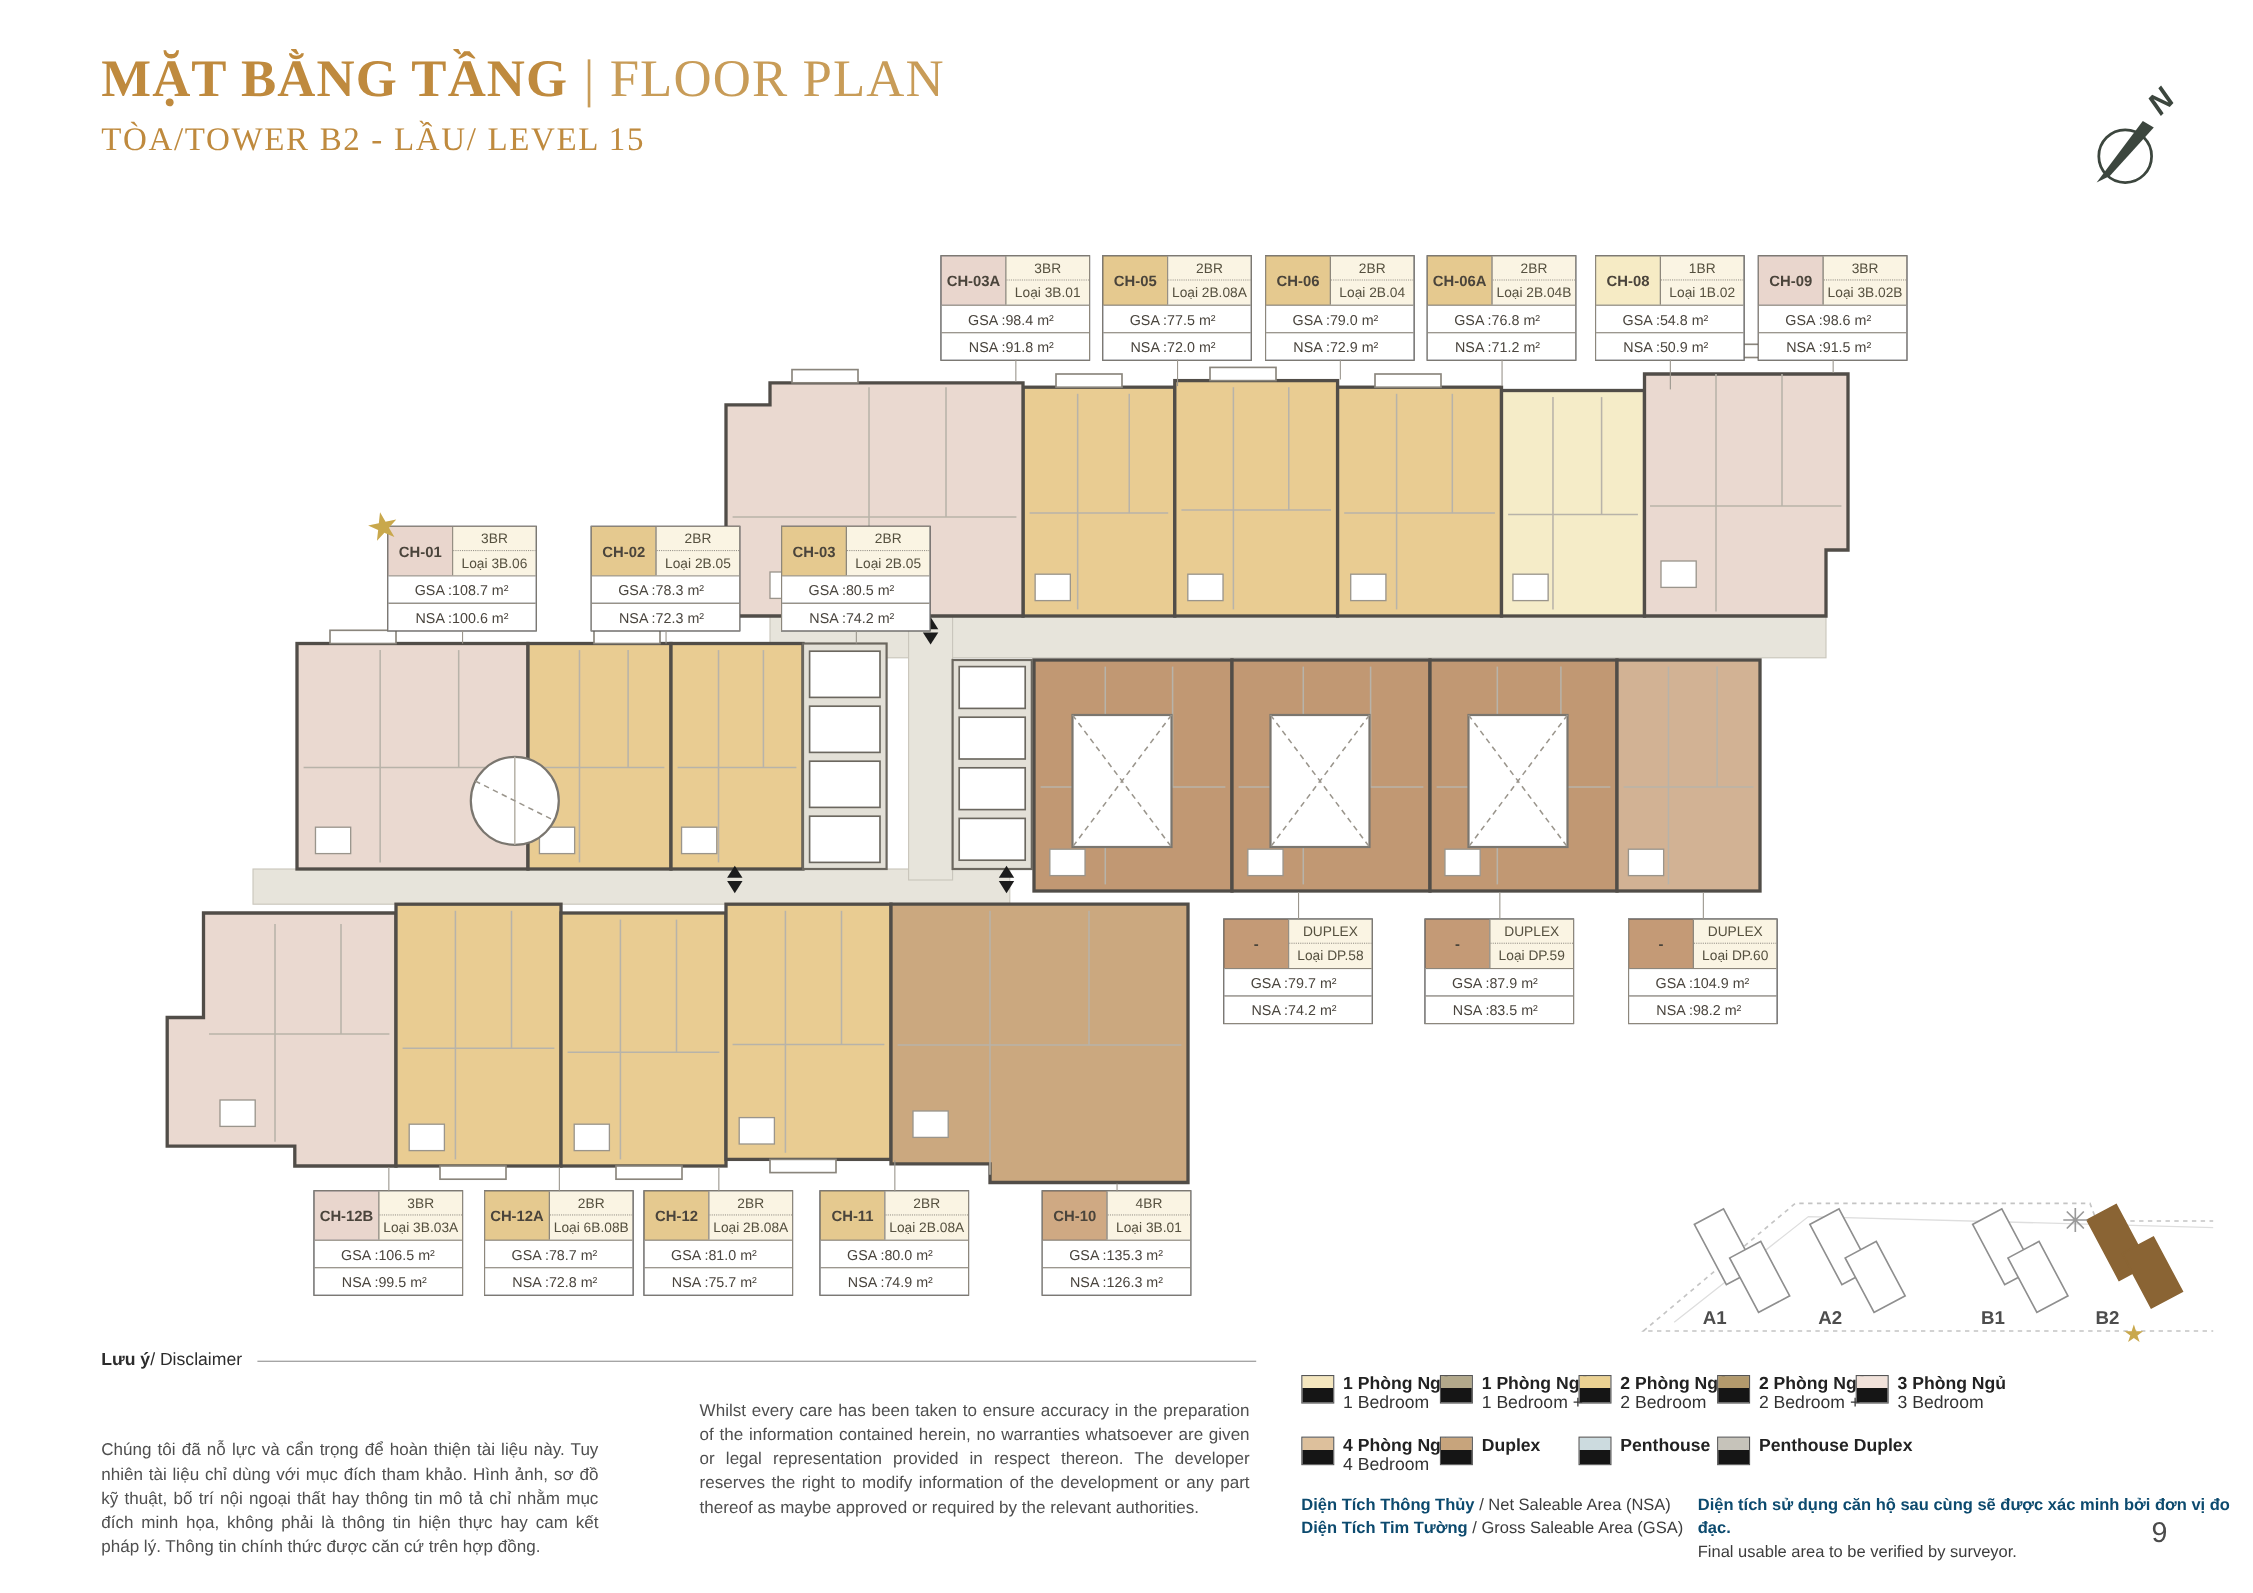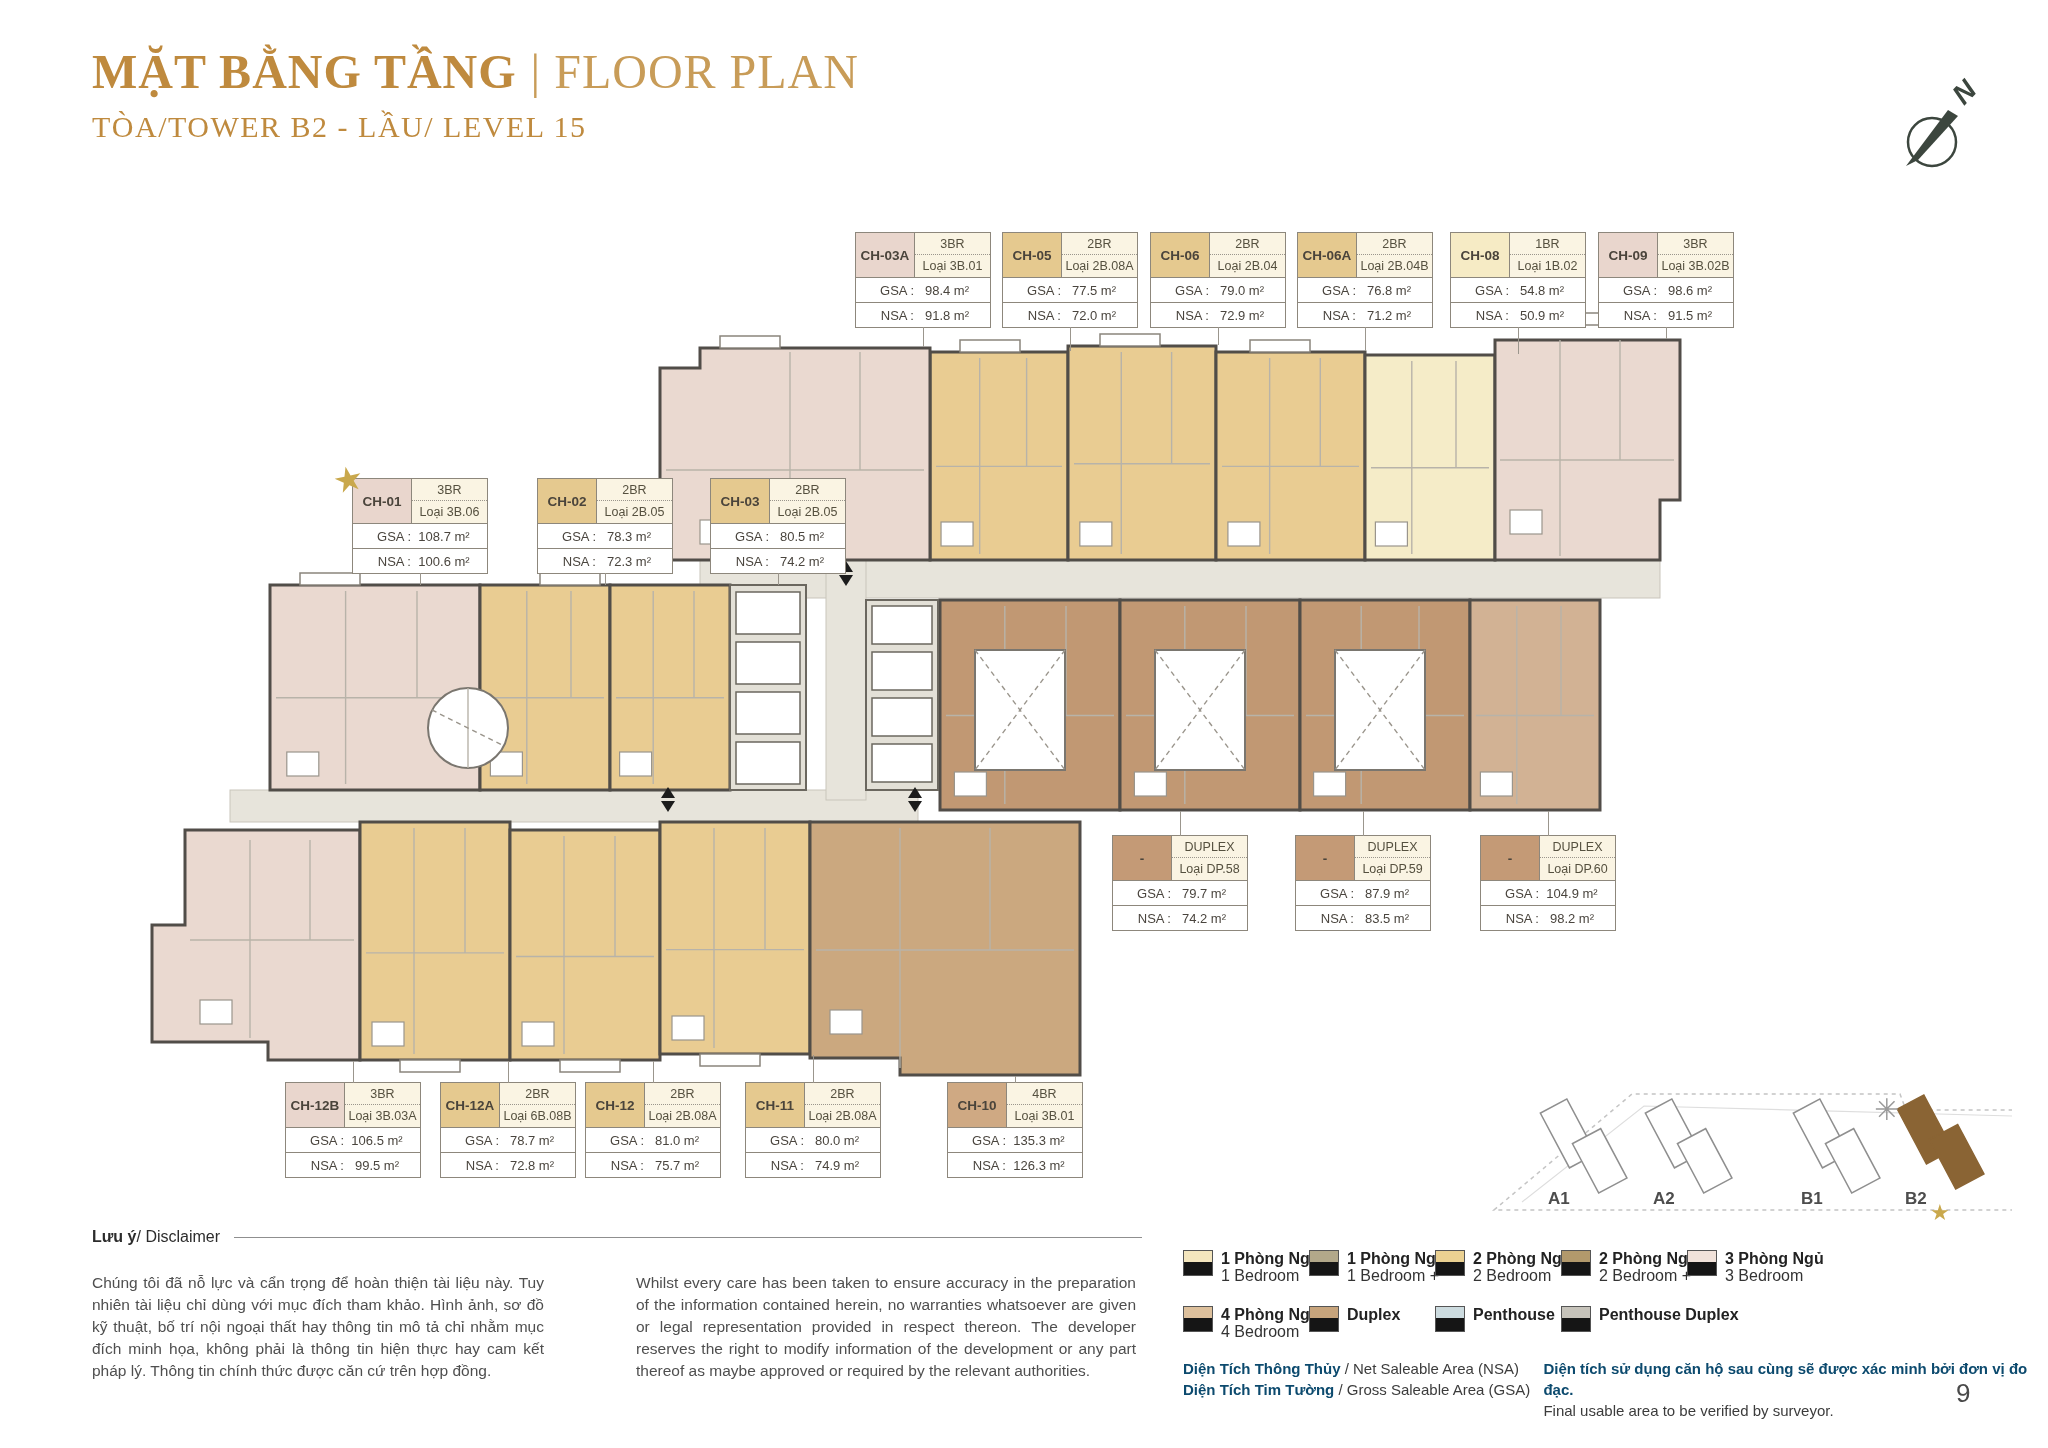--- a/index.html
+++ b/index.html
@@ -33,32 +33,32 @@
   .card{position:absolute;width:136px;background:#0f172a;border:1px solid #8d877c;box-sizing:border-box;font-size:13px;}
   .card-head{display:flex;height:44px;}
   .card-id{flex:0 0 58px;display:flex;align-items:center;justify-content:center;font-weight:bold;font-size:13.5px;color:#4a443b;}
   .hd-pink{background:var(--card-pink);} .hd-gold{background:var(--card-gold);} .hd-cream{background:var(--card-cream);}
   .hd-brown{background:var(--card-brown);} .hd-tan{background:var(--card-tan);}
   .card-type{flex:1;background:var(--card-head-right);border-left:1px solid #8d877c;display:flex;flex-direction:column;}
   .card-br{height:21px;display:flex;align-items:center;justify-content:center;border-bottom:1px dotted #9a958c;color:#55503f;font-size:12.5px;}
   .card-loai{height:21px;display:flex;align-items:center;justify-content:center;color:#55503f;font-size:12.5px;}
   .card-row{display:flex;height:24px;align-items:center;border-top:1px solid #8d877c;background:#fff;color:#4a453e;}
   .card-row .k{flex:0 0 58px;text-align:right;}
-  .card-row .v{flex:1;text-align:center;padding-right:10px;}
+  .card-row .v{flex:1;text-align:left;padding-right:10px;}
   .card-star{position:absolute;left:-20px;top:-20px;font-size:34px;color:var(--star-gold);transform:rotate(-12deg);}
   .lead{position:absolute;left:50%;width:1px;background:#9b968d;}
   .lead.down{top:100%;} .lead.up{bottom:100%;}
   
   #disclaimer{position:absolute;left:92px;top:1228px;width:1050px;}
   .sec-title{display:flex;align-items:center;font-size:16px;color:#2c2c2c;}
   .sec-title .b{font-weight:bold;}
   .sec-title .rule{flex:1;height:1px;background:#8f8f8f;margin-left:14px;}
   #disc-cols{display:flex;margin-top:26px;}
   .disc-p{font-size:15.5px;line-height:22px;color:#4f4f4f;text-align:justify;}
-  #disc-vn{width:452px;margin-right:92px;}
+  #disc-vn{width:452px;margin-right:92px;margin-top:36px;}
   #disc-en{width:500px;}
   
   #legend{position:absolute;left:1183px;top:1228px;width:822px;}
   #legend-items{position:relative;margin-top:22px;height:110px;}
   .lg-item{position:absolute;display:flex;}
   .lg-sw{width:30px;height:26px;border:1px solid #555;box-sizing:border-box;flex:0 0 30px;}
   .lg-txt{margin-left:8px;line-height:17px;font-size:16px;color:#333;}
   .lg-vn{font-weight:bold;color:#222;white-space:nowrap;}
   .lg-en{white-space:nowrap;}
   

